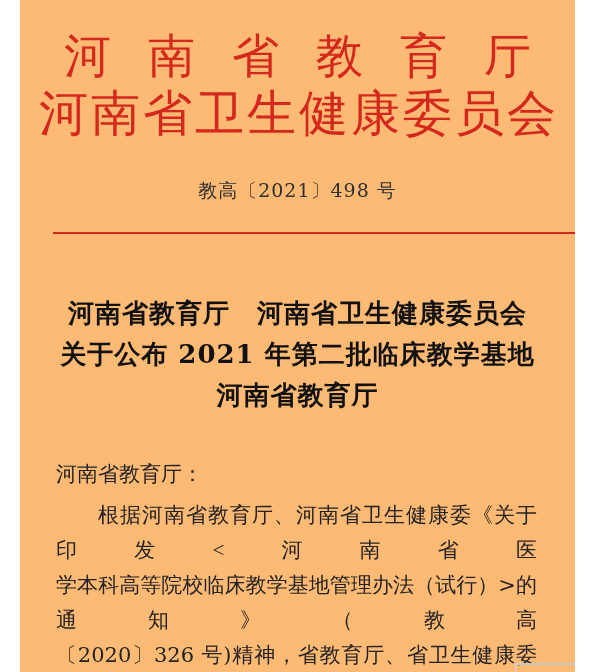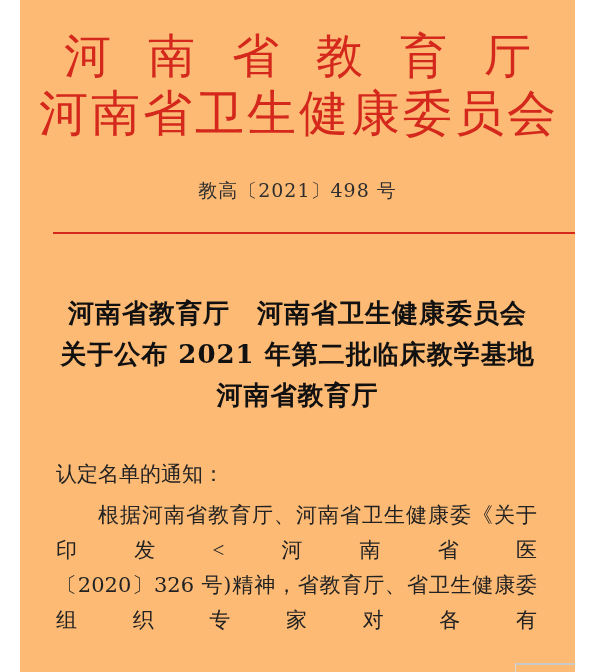--- a/index.html
+++ b/index.html
@@ -97,21 +97,22 @@
 
   <div class="red-divider"></div>
 
   <div class="doc-title">
     <div>河南省教育厅　河南省卫生健康委员会</div>
     <div>关于公布 2021 年第二批临床教学基地</div>
     <div>河南省教育厅</div>
   </div>
 
   <div class="body-block">
-    <div class="salutation">认定名单的通知：</div>
+    <div class="salutation">河南省教育厅：</div>
     <div class="bl fill indent">根据河南省教育厅、河南省卫生健康委《关于印发&lt;河南省医</div>
+    <div class="bl fill">学本科高等院校临床教学基地管理办法（试行）&gt;的通知》（教高</div>
     <div class="bl fill">〔2020〕326 号)精神，省教育厅、省卫生健康委组织专家对各有</div>
 
   </div>
 
   <div class="table-edge"></div>
 
 </div>
 
 </body></html>

